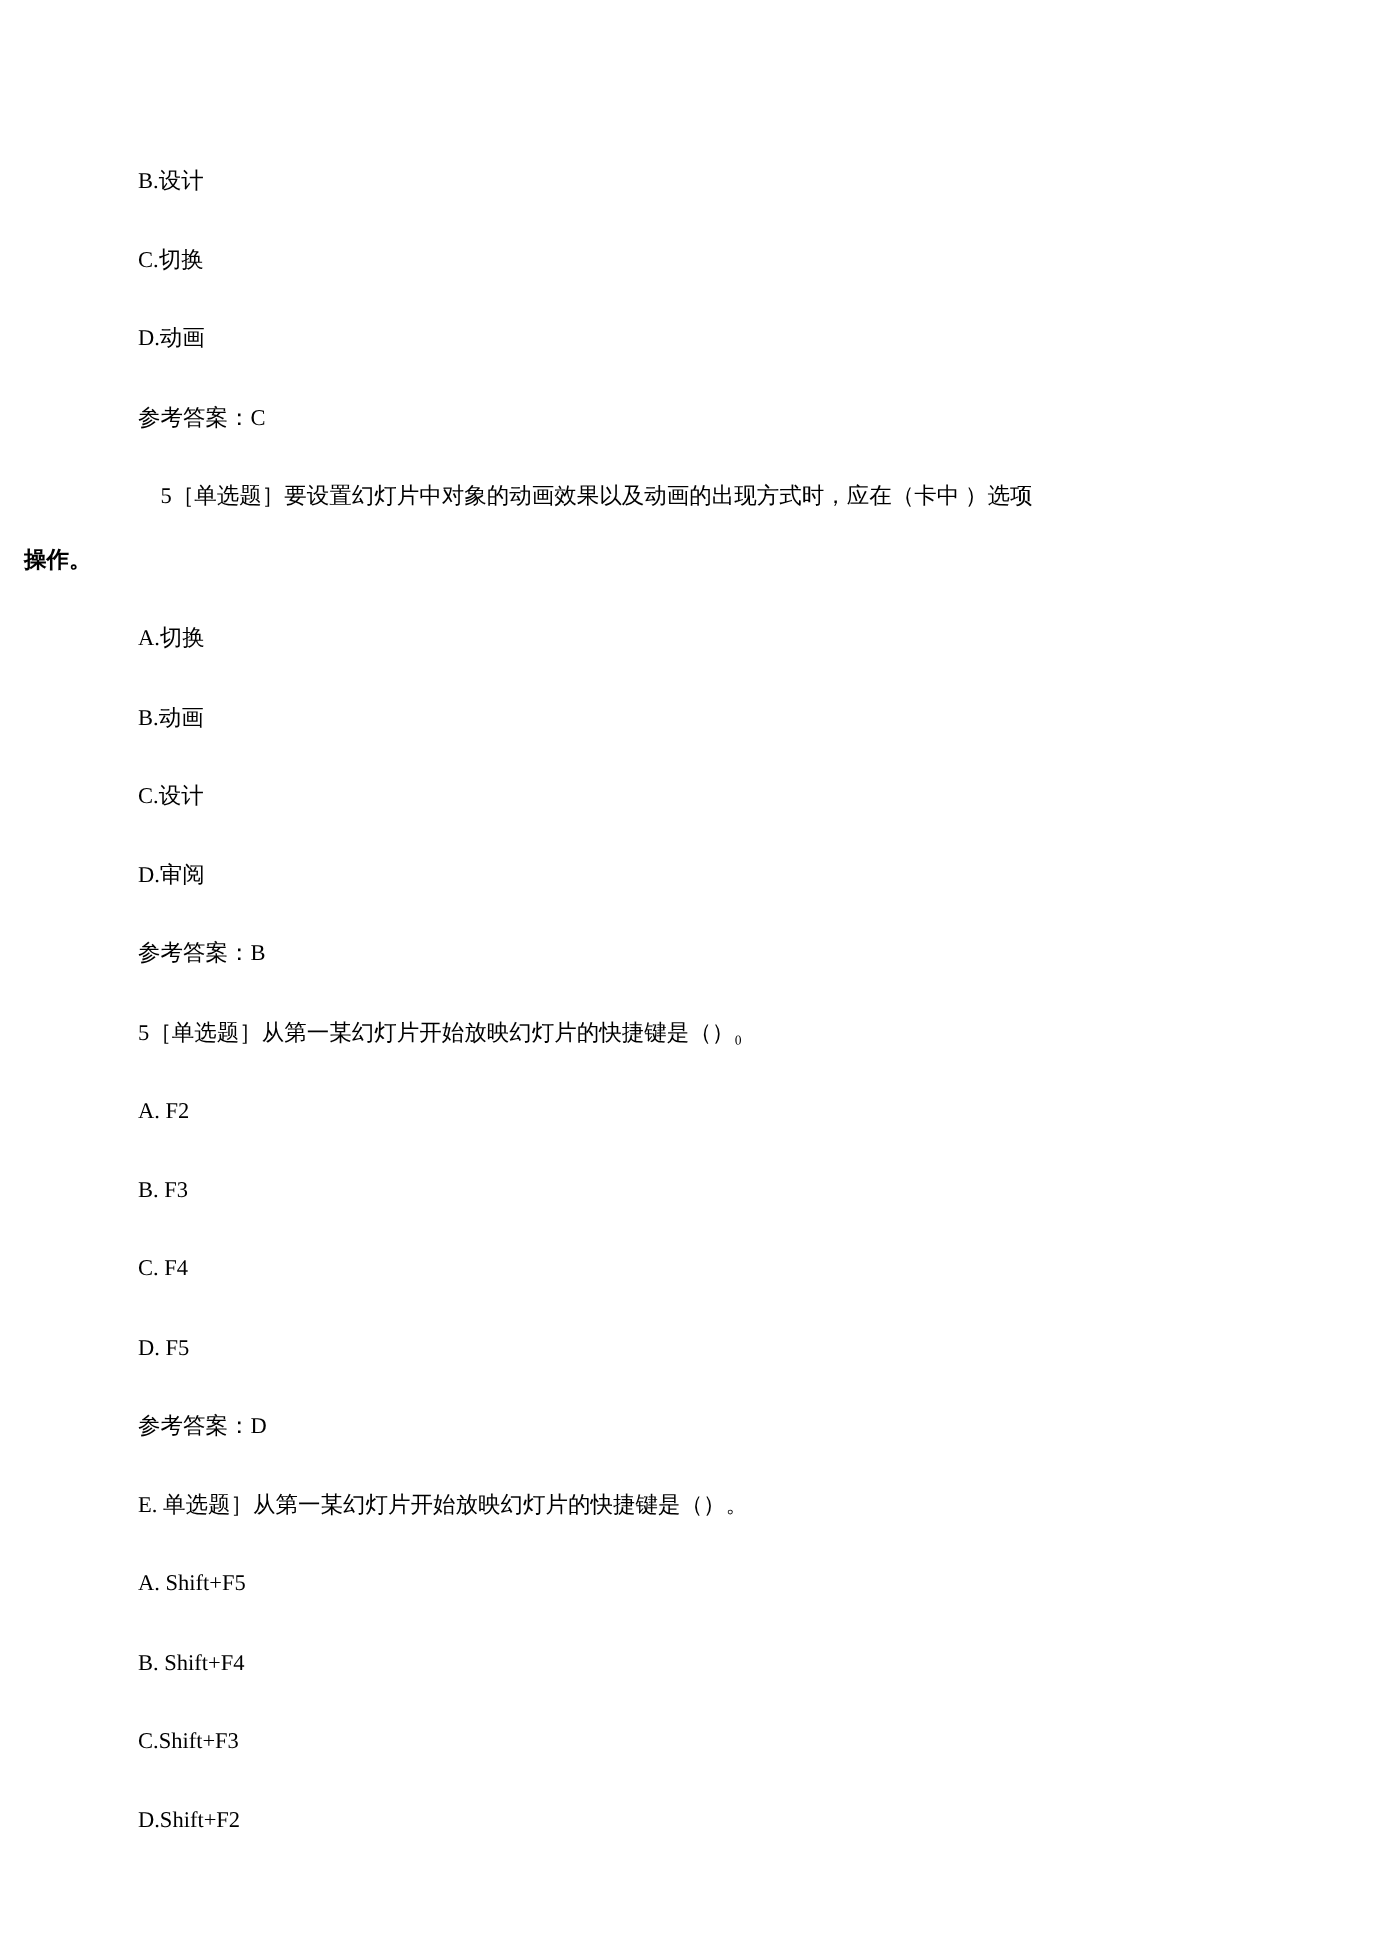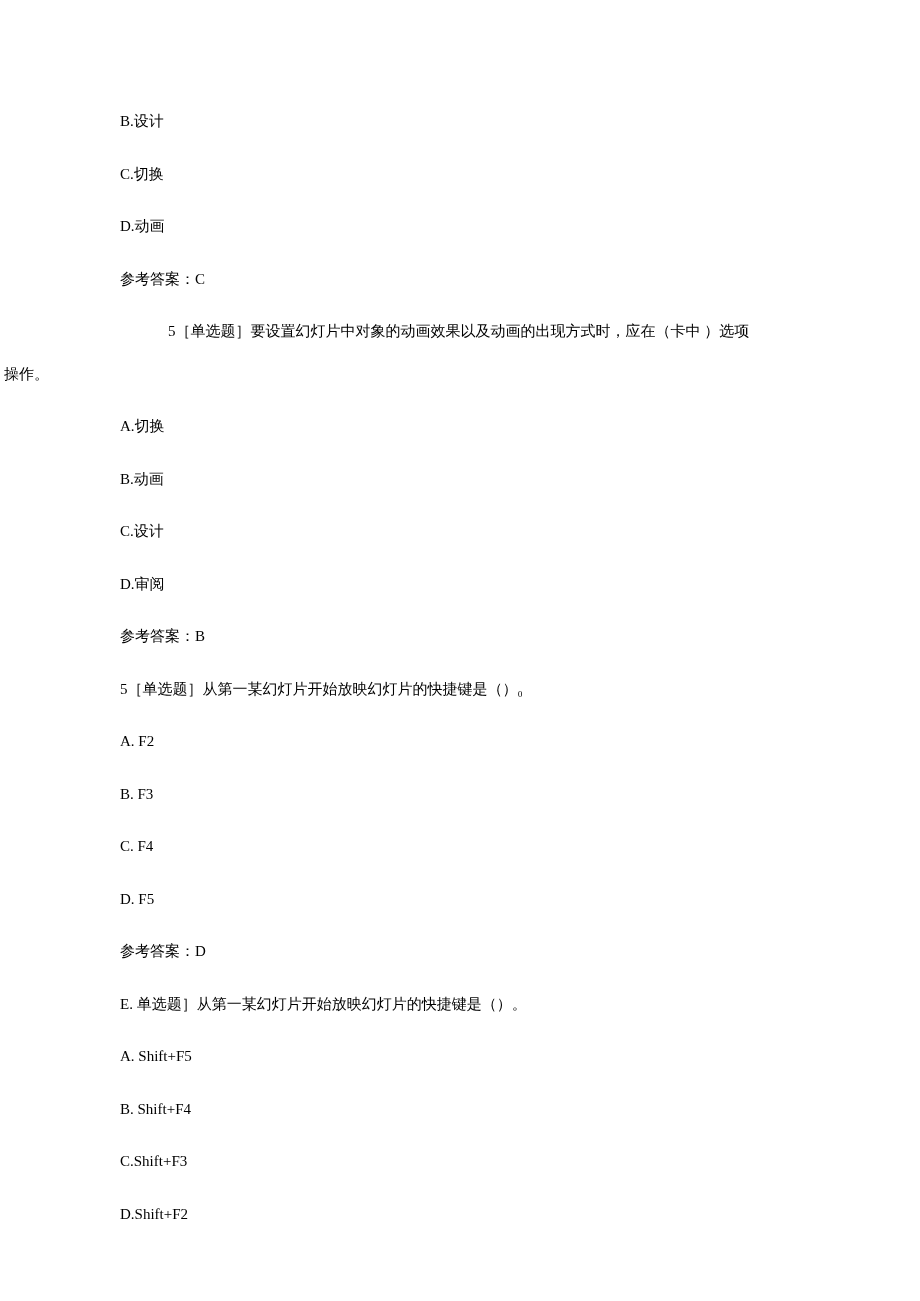--- a/index.html
+++ b/index.html
@@ -9,24 +9,24 @@
       background: #ffffff;
       font-family: "SimSun", "宋体", serif;
       font-size: 15px;
       color: #000000;
       line-height: 1.5;
       padding-top: 110px;
     }
     .line {
       margin-bottom: 30px;
     }
-    .indent { padding-left: 120px; }
+    .indent { padding-left: 92px; }
     .body-left { padding-left: 119px; }
-    .q5-wrap { padding-left: 119px; }
-    .q5-suffix { padding-left: 4px; }
+    .q5-wrap { padding-left: 58px; }
+    .q5-suffix { padding-left: 16px; font-weight: bold; }
   </style>
 </head>
 <body>
 
 <div class="line indent">B.设计</div>
 <div class="line indent">C.切换</div>
 <div class="line indent">D.动画</div>
 <div class="line indent">参考答案：C</div>
 
 <div class="line q5-wrap">

